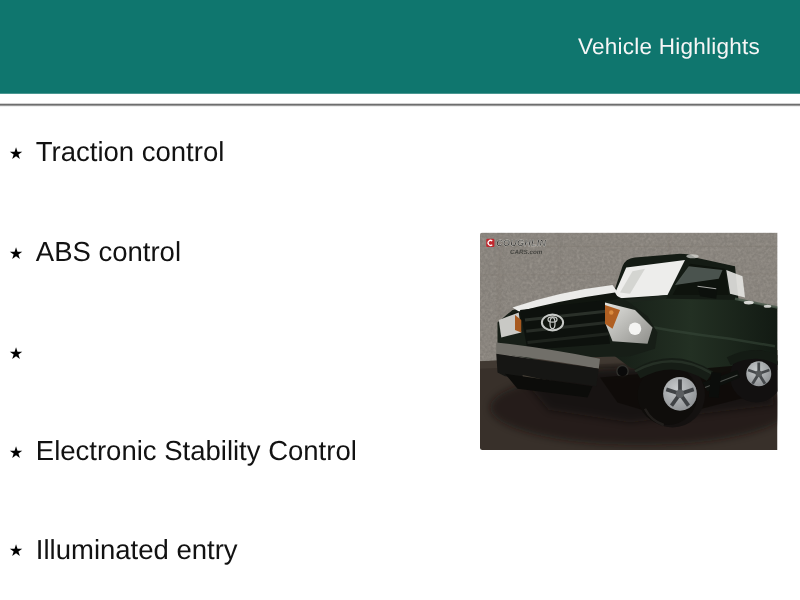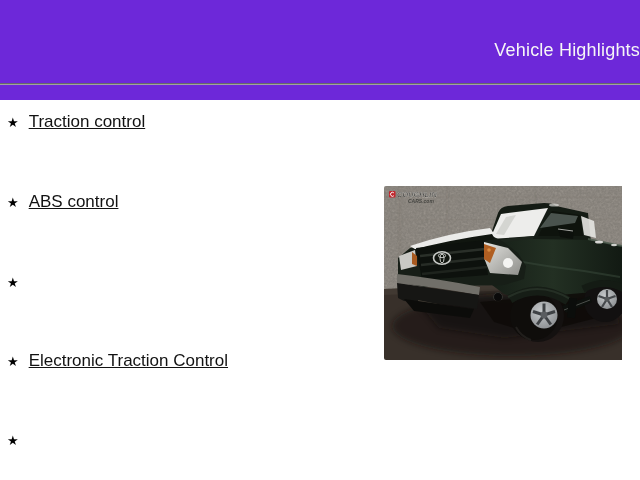--- a/index.html
+++ b/index.html
@@ -2,41 +2,42 @@
 <html><head>
 <meta charset="utf-8">
 <style>
   html,body{margin:0;padding:0;background:#ffffff;}
   .screen{
     position:relative;width:640px;height:480px;background:#ffffff;overflow:hidden;
     font-family:"Liberation Sans","DejaVu Sans",sans-serif;
   }
   
   .header{
-    position:absolute;left:0;top:0;width:640px;height:100px;background:#6d28d9;
+    position:absolute;left:0;top:0;width:640px;height:75px;background:#0f766e;
     display:flex;align-items:center;justify-content:flex-end;box-sizing:border-box;
+    padding-right:32px;
   }
   .header-title{color:#f6f6f6;font-size:18px;letter-spacing:.2px;white-space:nowrap;}
   .header-divider{
     position:absolute;left:0;top:83px;width:640px;height:2px;
     background:linear-gradient(to bottom,#4c4c4c,#bdbdbd);
   }
   
   .features{position:absolute;left:0;top:0;width:380px;height:480px;margin:0;padding:0;list-style:none;}
   .feature{
     position:absolute;left:7px;display:flex;align-items:center;gap:10px;height:24px;
     color:#121212;
   }
   .feature:nth-child(1){top:110px;}
   .feature:nth-child(2){top:190px;}
   .feature:nth-child(3){top:270px;}
   .feature:nth-child(4){top:349px;}
   .feature:nth-child(5){top:428px;}
   .feature .star{font-size:13px;line-height:1;color:#000;}
-  .feature .label{font-size:17px;line-height:24px;text-decoration:underline;}
+  .feature .label{font-size:22px;line-height:24px;}
   
   .photo{
     position:absolute;left:384px;top:186px;width:266px;height:174px;
     border-radius:2px;overflow:hidden;
   }
   .photo svg{display:block;}
 </style>
 </head>
 <body>
 
@@ -54,24 +55,25 @@
     </li>
       <li class="feature">
       <span class="star">★</span>
       <span class="label">ABS control</span>
     </li>
       <li class="feature">
       <span class="star">★</span>
     </li>
       <li class="feature">
       <span class="star">★</span>
-      <span class="label">Electronic Traction Control</span>
-    </li>
-      <li class="feature">
-      <span class="star">★</span>
+      <span class="label">Electronic Stability Control</span>
+    </li>
+      <li class="feature">
+      <span class="star">★</span>
+      <span class="label">Illuminated entry</span>
     </li>
     </ul>
 
   <figure class="photo" style="margin:0">
     <svg width="238" height="174" viewBox="0 0 238 174">
       <defs>
         <filter id="plaster" x="0" y="0" width="100%" height="100%">
           <feTurbulence type="fractalNoise" baseFrequency="0.45" numOctaves="2" seed="7" stitchTiles="stitch" result="t"></feTurbulence>
           <feColorMatrix in="t" type="matrix" values="0 0 0 0 0  0 0 0 0 0  0 0 0 0 0  0.55 0.55 0.55 0 0"></feColorMatrix>
         </filter>

